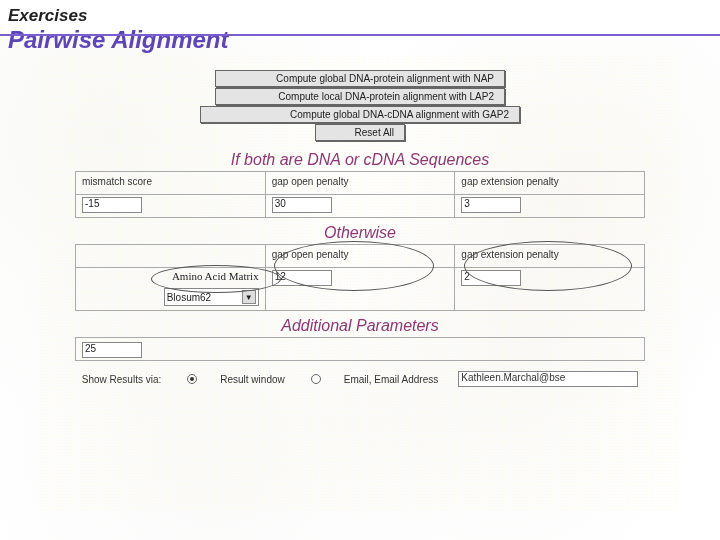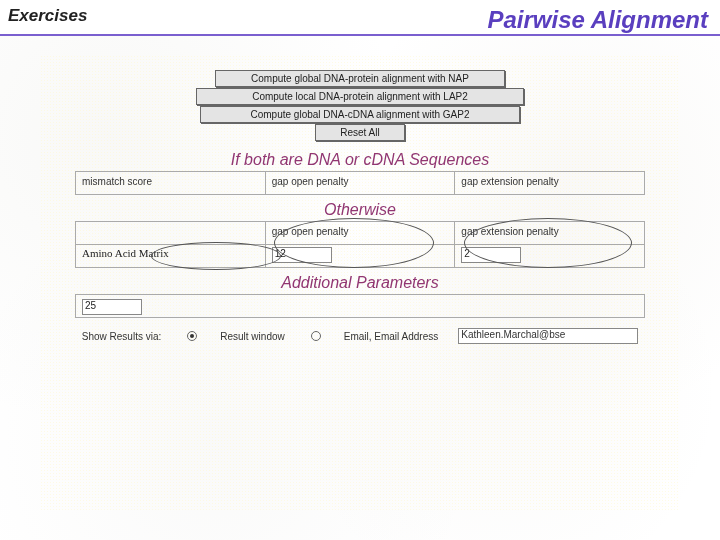--- a/index.html
+++ b/index.html
@@ -29,20 +29,21 @@
       radial-gradient(rgba(255,247,200,0.9) 0.5px, transparent 0.5px);
     background-size: 3px 3px;
     background-position: 0 0;
     opacity: 0.5;
   }
   .header {
     display: flex;
     justify-content: space-between;
     align-items: flex-start;
     padding: 6px 12px 2px 8px;
+    flex-direction: column;
   }
   .header-left {
     font-weight: bold;
     font-size: 17px;
     color: #222;
     font-style: italic;
     font-family: "Comic Sans MS", Arial, sans-serif;
   }
   .header-right {
     font-weight: bold;
@@ -67,24 +68,24 @@
   }
   
   .btn-stack { display: flex; flex-direction: column; align-items: center; gap: 1px; margin-bottom: 10px; }
   .winbtn {
     background: #e4e4e4;
     border: 1px solid #666;
     box-shadow: 1px 1px 0 #666;
     padding: 2px 10px;
     font-size: 10px;
     color: #222;
-    text-align: center;
+    text-align: right;
   }
   .w1 { width: 290px; }
-  .w2 { width: 328px; }
+  .w2 { width: 290px; }
   .w3 { width: 320px; }
   .w4 { width: 90px; }
   
   .section-label {
     text-align: center;
     color: #913672;
     font-style: italic;
     font-size: 16px;
     margin: 6px 0 2px;
   }
@@ -173,20 +174,21 @@
   .half {
     flex: 1 1 0;
     border-right: 1px solid #aaa;
     padding: 4px 6px 2px;
   }
   .half:last-child { border-right: none; }
   .amino-row {
     display: flex;
     align-items: flex-end;
     gap: 6px;
+    flex-direction: column;
   }
 </style>
 </head>
 <body>
 
 <div class="slide-bg"></div>
 <div class="dotgrid"></div>
 
 <div class="header">
   <div class="header-left">Exercises</div>
@@ -204,34 +206,43 @@
   </div>
 
   <div class="section-label">If both are DNA or cDNA Sequences</div>
 
   <div class="groupbox">
     <div class="row">
       <div class="cell"><span class="cell-label">mismatch score</span></div>
       <div class="cell"><span class="cell-label">gap open penalty</span></div>
       <div class="cell"><span class="cell-label">gap extension penalty</span></div>
     </div>
+    <div class="row inprow">
+      <div class="cell"><span class="txtinput tw60">-15</span></div>
+      <div class="cell"><span class="txtinput tw60">30</span></div>
+      <div class="cell"><span class="txtinput tw60">3</span></div>
+    </div>
   </div>
 
   <div class="section-label">Otherwise</div>
 
   <div class="groupbox" style="position:relative;">
     <div class="row">
       <div class="cell"><span class="cell-label">&nbsp;</span></div>
       <div class="cell"><span class="cell-label">gap open penalty</span></div>
       <div class="cell"><span class="cell-label">gap extension penalty</span></div>
     </div>
     <div class="row inprow">
       <div class="cell">
         <div class="amino-row">
           <span style="font-family:'Times New Roman',serif;font-size:11px;">Amino Acid Matrix</span>
+          <span class="select">
+            <span>Blosum62</span>
+            <span class="caret">▼</span>
+          </span>
         </div>
       </div>
       <div class="cell"><span class="txtinput tw60">12</span></div>
       <div class="cell"><span class="txtinput tw60">2</span></div>
     </div>
 
     <div class="ellipse" style="left:75px; top:20px; width:130px; height:28px;"></div>
     <div class="ellipse" style="left:198px; top:-4px; width:160px; height:50px;"></div>
     <div class="ellipse" style="left:388px; top:-4px; width:168px; height:50px;"></div>
   </div>

